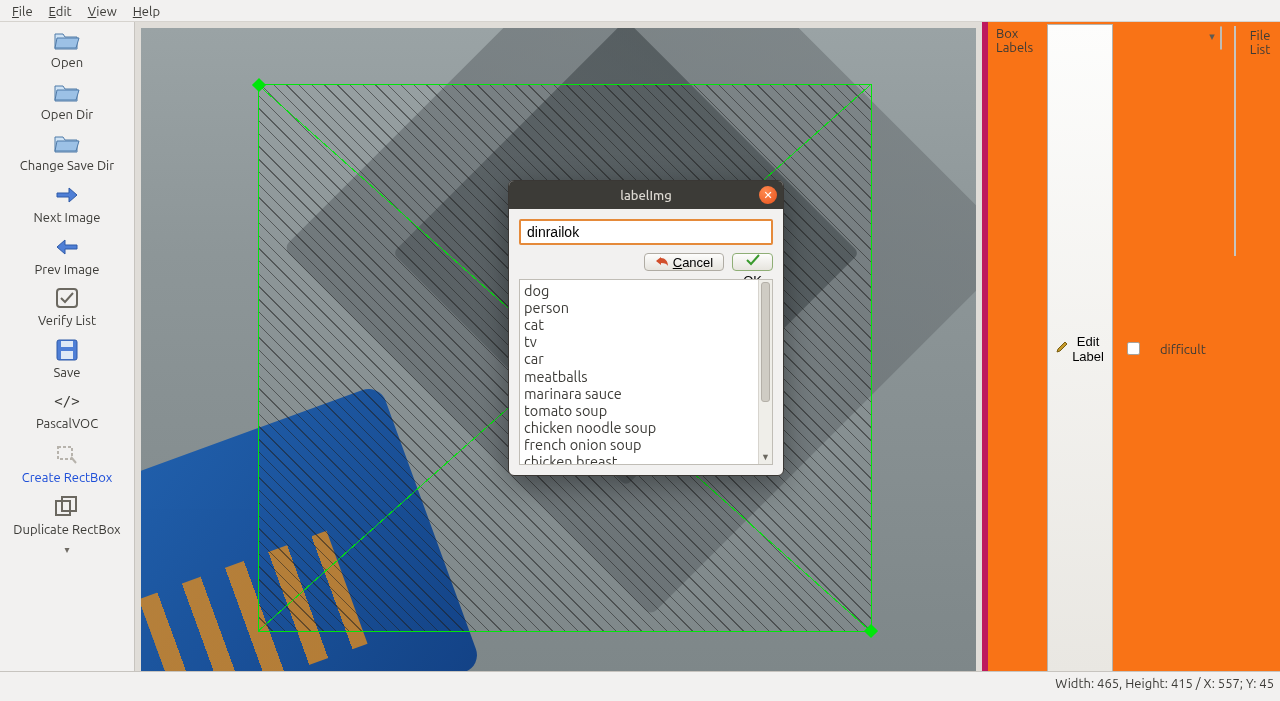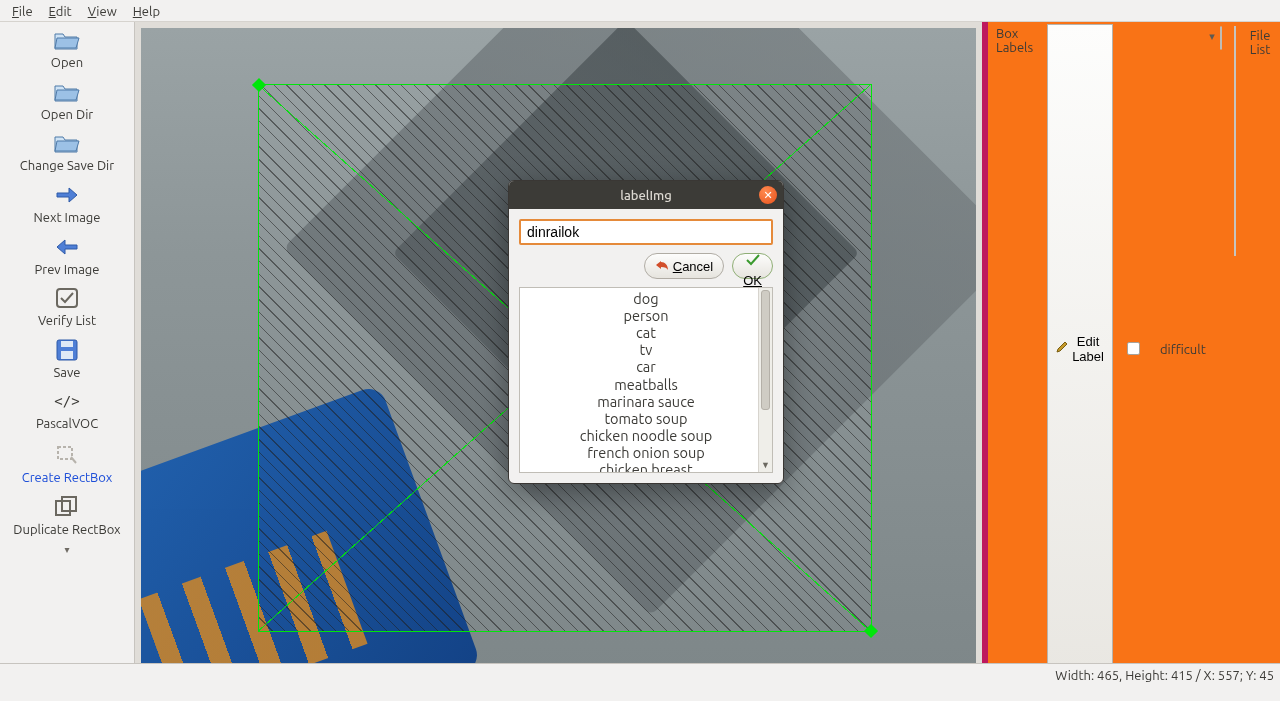--- a/index.html
+++ b/index.html
@@ -154,21 +154,21 @@
   .combo::after{ content:"▾"; position:absolute; right:6px; top:3px; font-size:11px; color:#5e5a52;}
   .list-area {
     flex:1; margin:4px 6px; border:1px solid #c7c4bf; background:#fff;
   }
   .panel-sep { height:1px; background:#c7c4bf; margin:2px 0;}
   .filelist-title { padding:6px 8px 4px; }
   .filelist-area { flex:1; margin:4px 6px 6px; border:1px solid #c7c4bf; background:#fff;}
 
   
   .statusbar {
-    position:absolute; left:0; right:0; bottom:16px;
+    position:absolute; left:0; right:0; bottom:8px;
     height:22px; background:#f2f1f0;
     border-top:1px solid #c7c4bf;
     display:flex; justify-content:flex-end; align-items:center;
     padding: 0 6px;
     font-size:13px; color:#3c3b37;
   }
 
   
   .dialog {
     position:absolute;
@@ -196,32 +196,32 @@
   .dialog-body { padding:10px 10px 10px; }
   .dlg-input {
     width:100%; height:26px;
     border:2px solid #e58a3a; border-radius:2px;
     background:#fff; padding:0 6px; font-size:14px;
     outline:none;
   }
   .dlg-btnrow { display:flex; justify-content:flex-end; gap:8px; margin-top:8px;}
   .dlg-btn {
     display:inline-flex; align-items:center; gap:4px;
-    height:26px; padding:0 10px;
+    height:18px; padding:0 10px;
     background: linear-gradient(#fdfdfc,#e6e4de);
-    border:1px solid #b0aca4; border-radius:13px; font-size:13px;
+    border:1px solid #b0aca4; border-radius:4px; font-size:13px;
   }
   .dlg-btn.primary { border-color:#8fae76;flex-direction:column;}
   .dlg-list {
     margin-top:8px; height:186px;
     border:1px solid #c0bdb6; background:#fff;
     position:relative; overflow:hidden;
   }
   .dlg-list ul { list-style:none; padding:2px 4px; }
-  .dlg-list li { font-size:14.5px; line-height:1.18;text-align:center; }
+  .dlg-list li { font-size:14.5px; line-height:1.18; }
   .dlg-scroll {
     position:absolute; right:0; top:0; bottom:0; width:14px;
     background:#efeee9; border-left:1px solid #d7d4ce;
   }
   .dlg-scroll .thumb{
     position:absolute; left:2px; right:2px; top:2px; height:120px;
     background:#cfccc4; border:1px solid #b4b0a8; border-radius:3px;
   }
   .dlg-scroll .arrow-down{
     position:absolute; left:0; right:0; bottom:0; height:14px;

